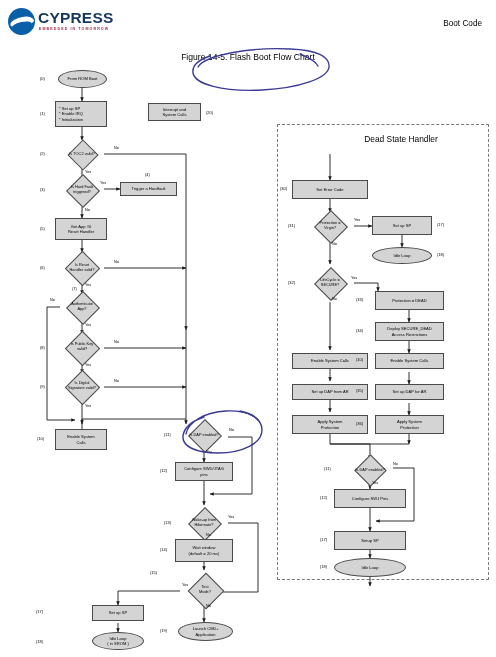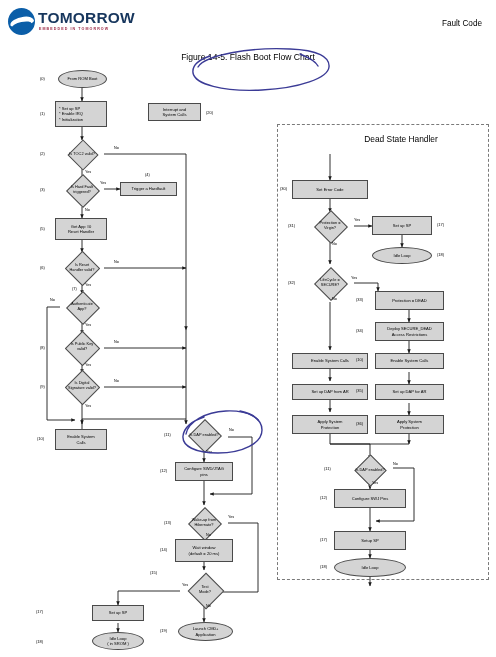--- a/index.html
+++ b/index.html
@@ -46,24 +46,24 @@
   svg.ink{position:absolute;left:0;top:0;width:496px;height:657px;overflow:visible;}
 </style>
 </head>
 <body>
 
 <div id="logo">
   <div class="disc">
     <div class="wave"></div>
     <div class="wave2"></div>
   </div>
-  <div class="wordmark">TOMORROW</div>
+  <div class="wordmark">CYPRESS</div>
   <div class="tagline">EMBEDDED IN TOMORROW</div>
 </div>
-<div id="page-head">Fault Code</div>
+<div id="page-head">Boot Code</div>
 <div id="fig-title">Figure 14-5.  Flash Boot Flow Chart</div>
 
 <div id="dsh-box"></div>
 <div id="dsh-title">Dead State Handler</div>
 
 <svg class="lines">
   <defs>
     <marker id="ar" markerWidth="5" markerHeight="5" refX="4.2" refY="2" orient="auto">
       <path d="M0,0 L4.4,2 L0,4 z" fill="#1a1a1a"></path>
     </marker>

